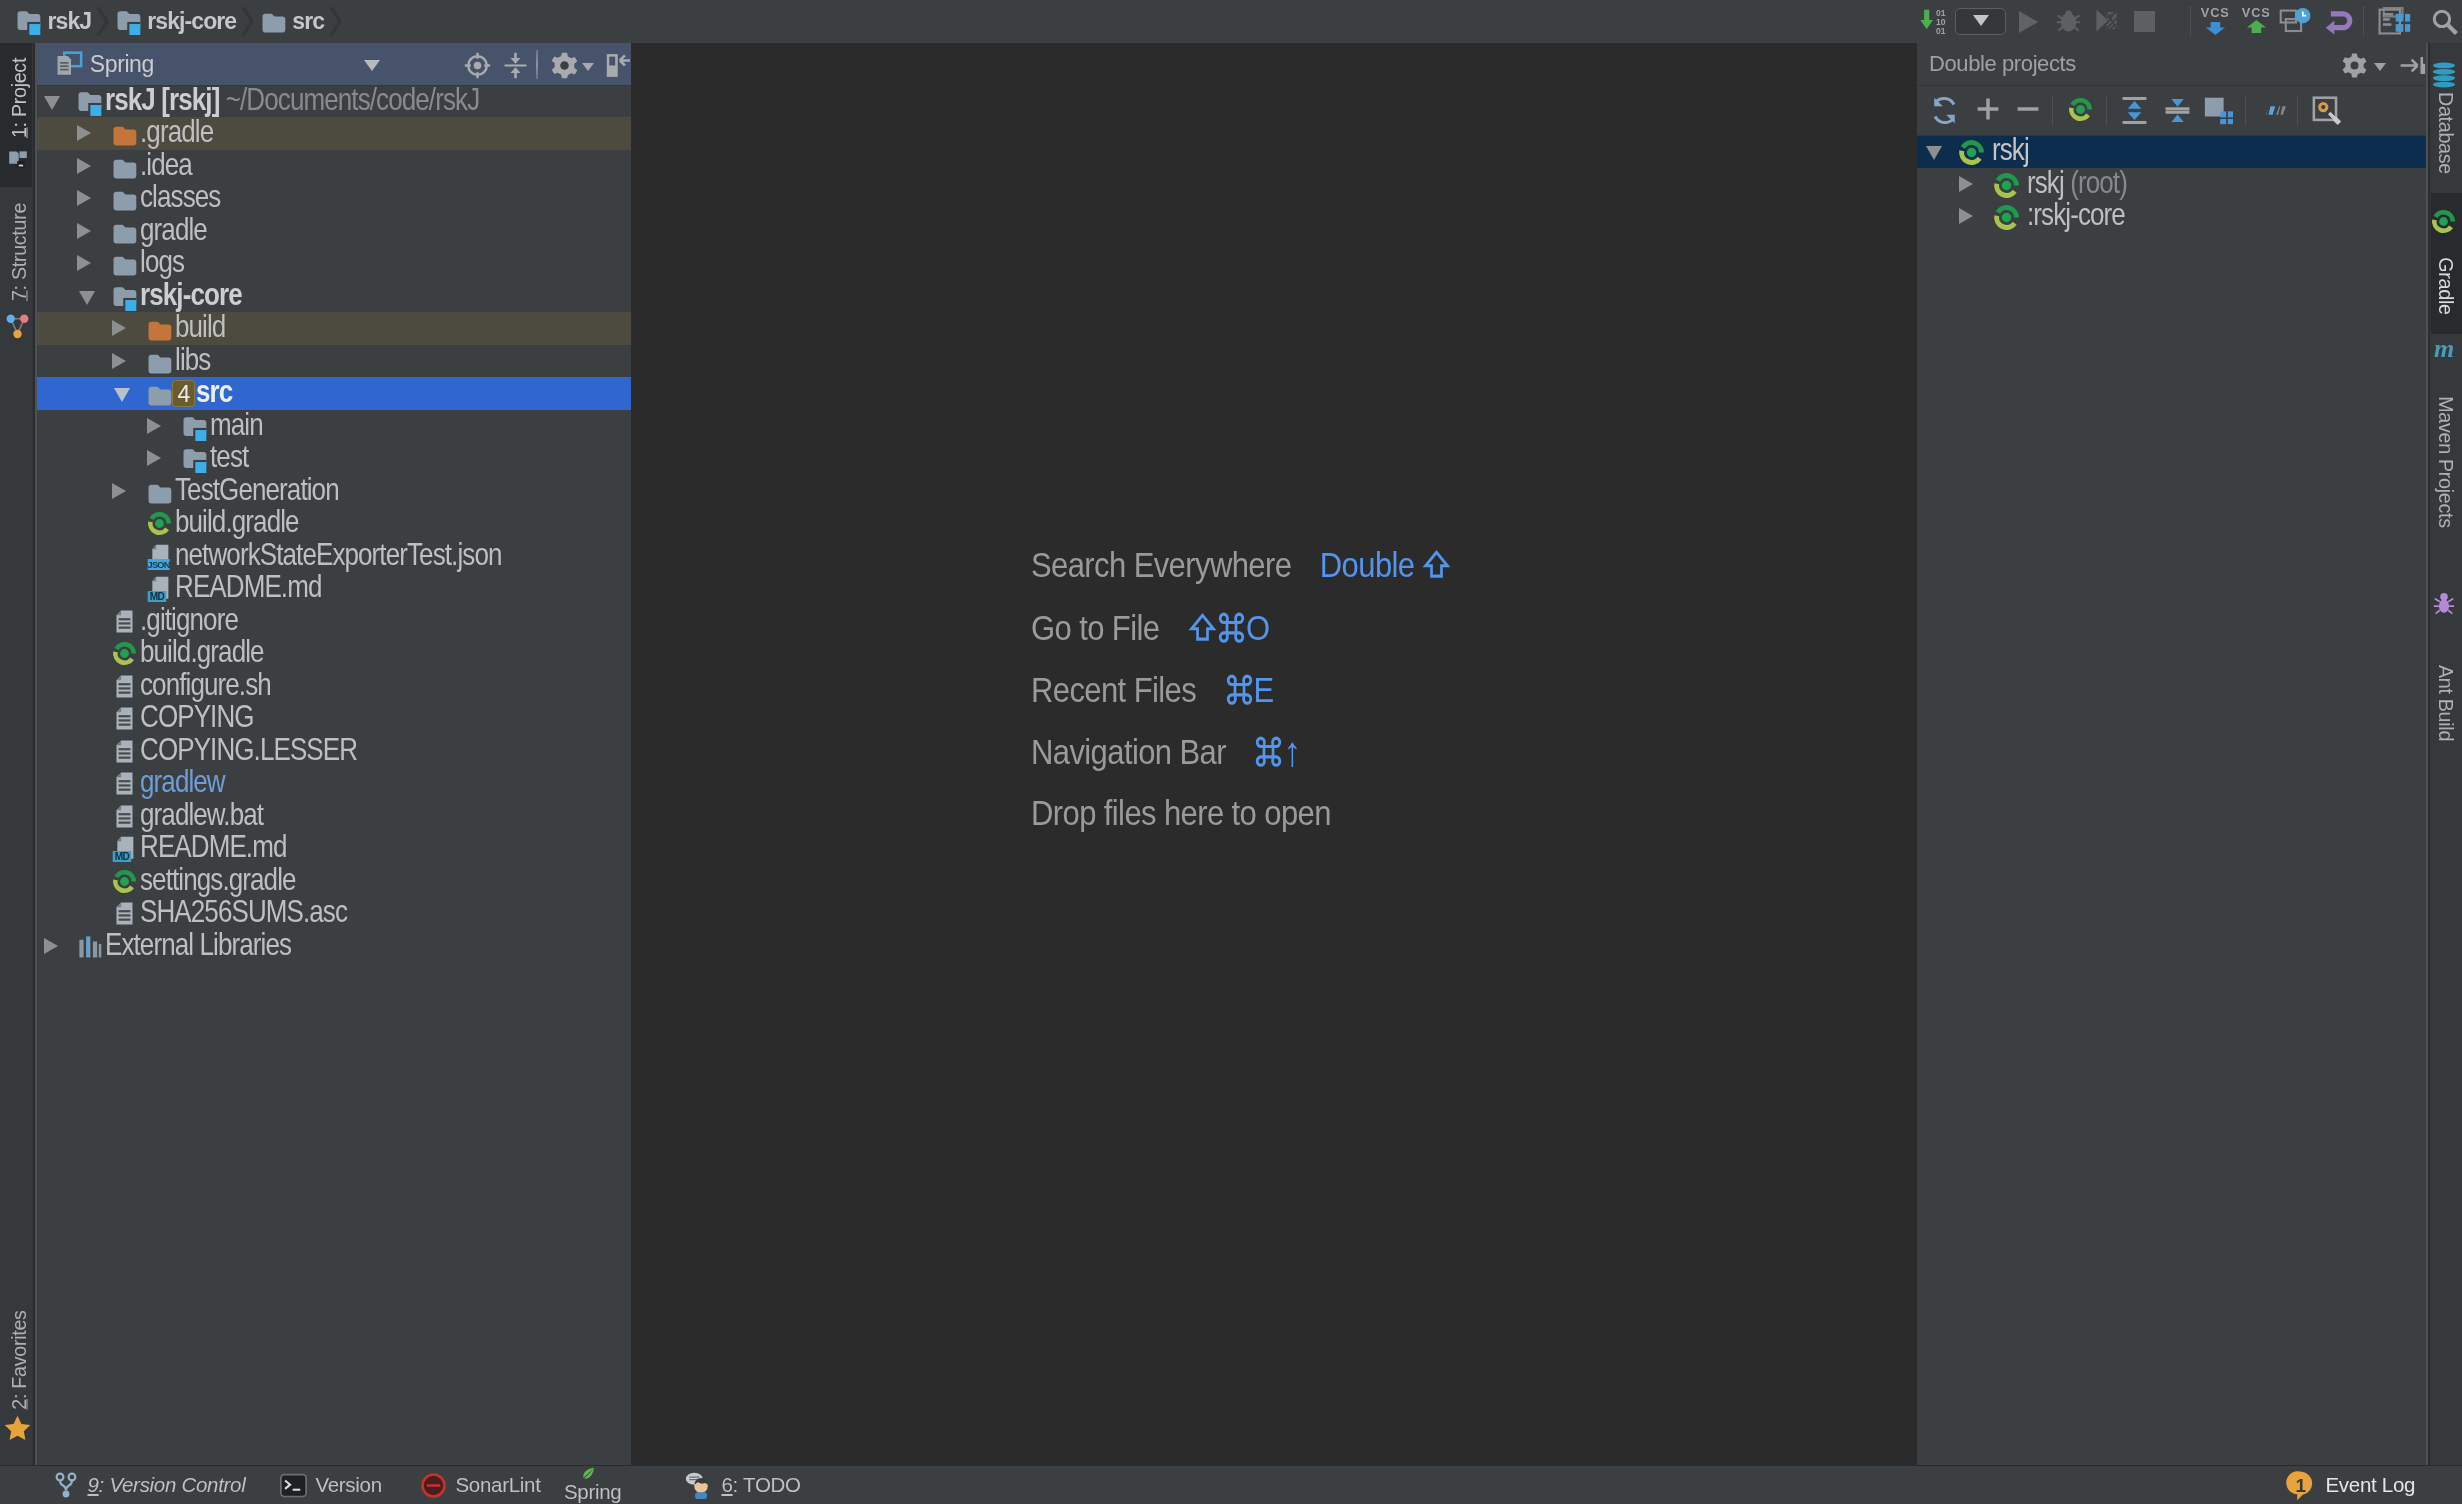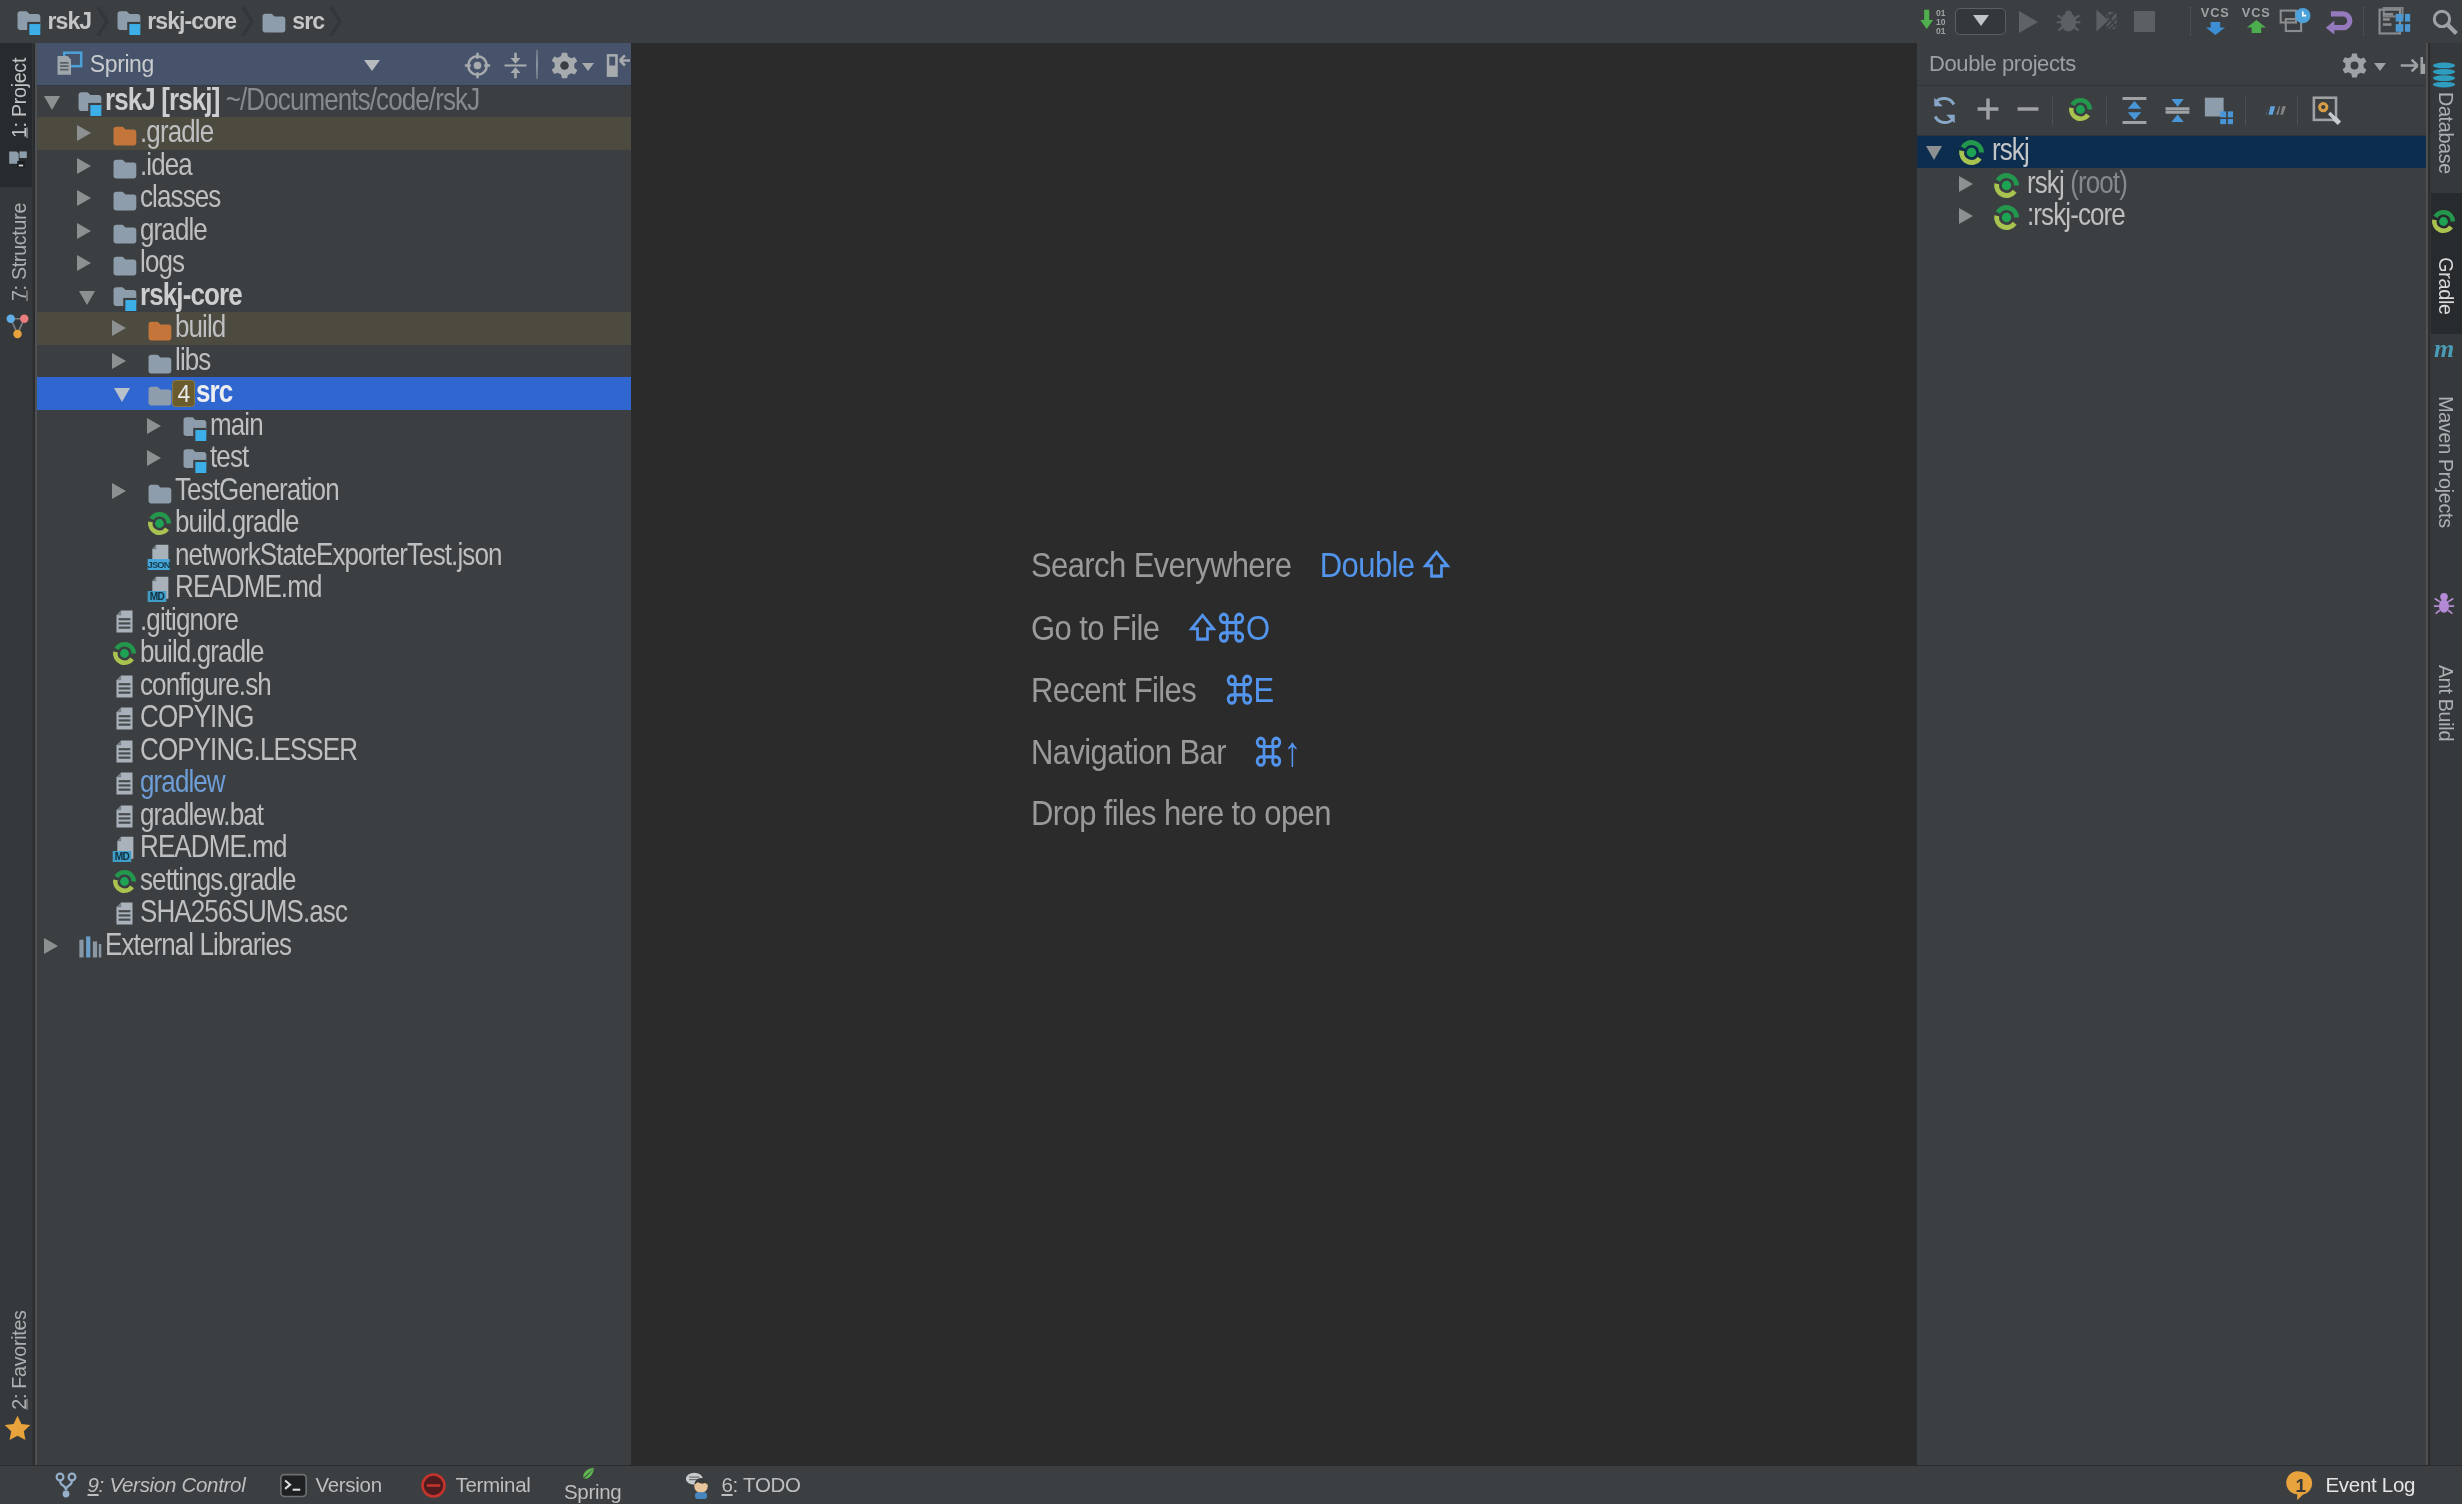--- a/index.html
+++ b/index.html
@@ -568,21 +568,21 @@
         <path stroke="#d8dadc" stroke-width="2.5" fill="none" d="M6 10 l6 5 -6 5"></path>
         <path stroke="#d8dadc" stroke-width="2.5" d="M15 21 h9"></path>
       </svg>
     <span>Version</span>
   </div>
   <div class="sbitem" style="position:absolute;left:420px;top:0;height:38px;">
     <svg class="ic" width="27" height="27" viewBox="0 0 32 32">
         <circle cx="16" cy="16" r="13" fill="#4c1c1e" stroke="#c4332c" stroke-width="3"></circle>
         <path stroke="#c4332c" stroke-width="3" d="M8 16 h16"></path>
       </svg>
-    <span>Terminal</span>
+    <span>SonarLint</span>
   </div>
   <div class="sbitem" style="position:absolute;left:564px;top:0;height:38px;flex-direction:column;">
     <svg class="ic" width="27" height="27" viewBox="0 0 32 32">
         <path fill="#5fb84f" d="M28 4 C14 6 4 14 4 24 c0 3 1.5 5 4.5 5 C20 29 28 16 28 4 z"></path>
         <path fill="#3c3f41" d="M28 4 C20 14 12 20 5 26 l1.5 2 C14 22 22 14 28 4 z"></path>
       </svg>
     <span>Spring</span>
   </div>
   <div class="sbitem" style="position:absolute;left:684px;top:0;height:38px;">
     <svg class="ic" width="29" height="27" viewBox="0 0 34 32">

